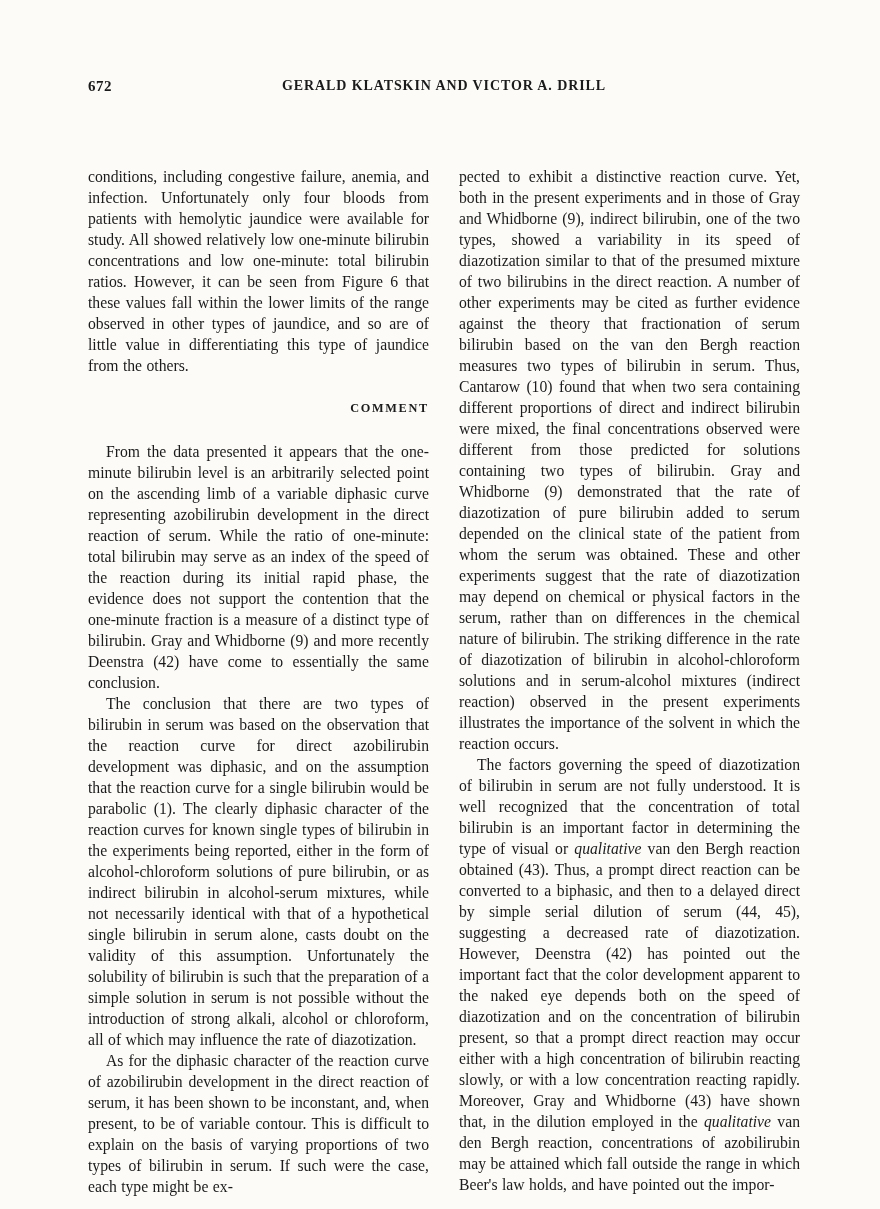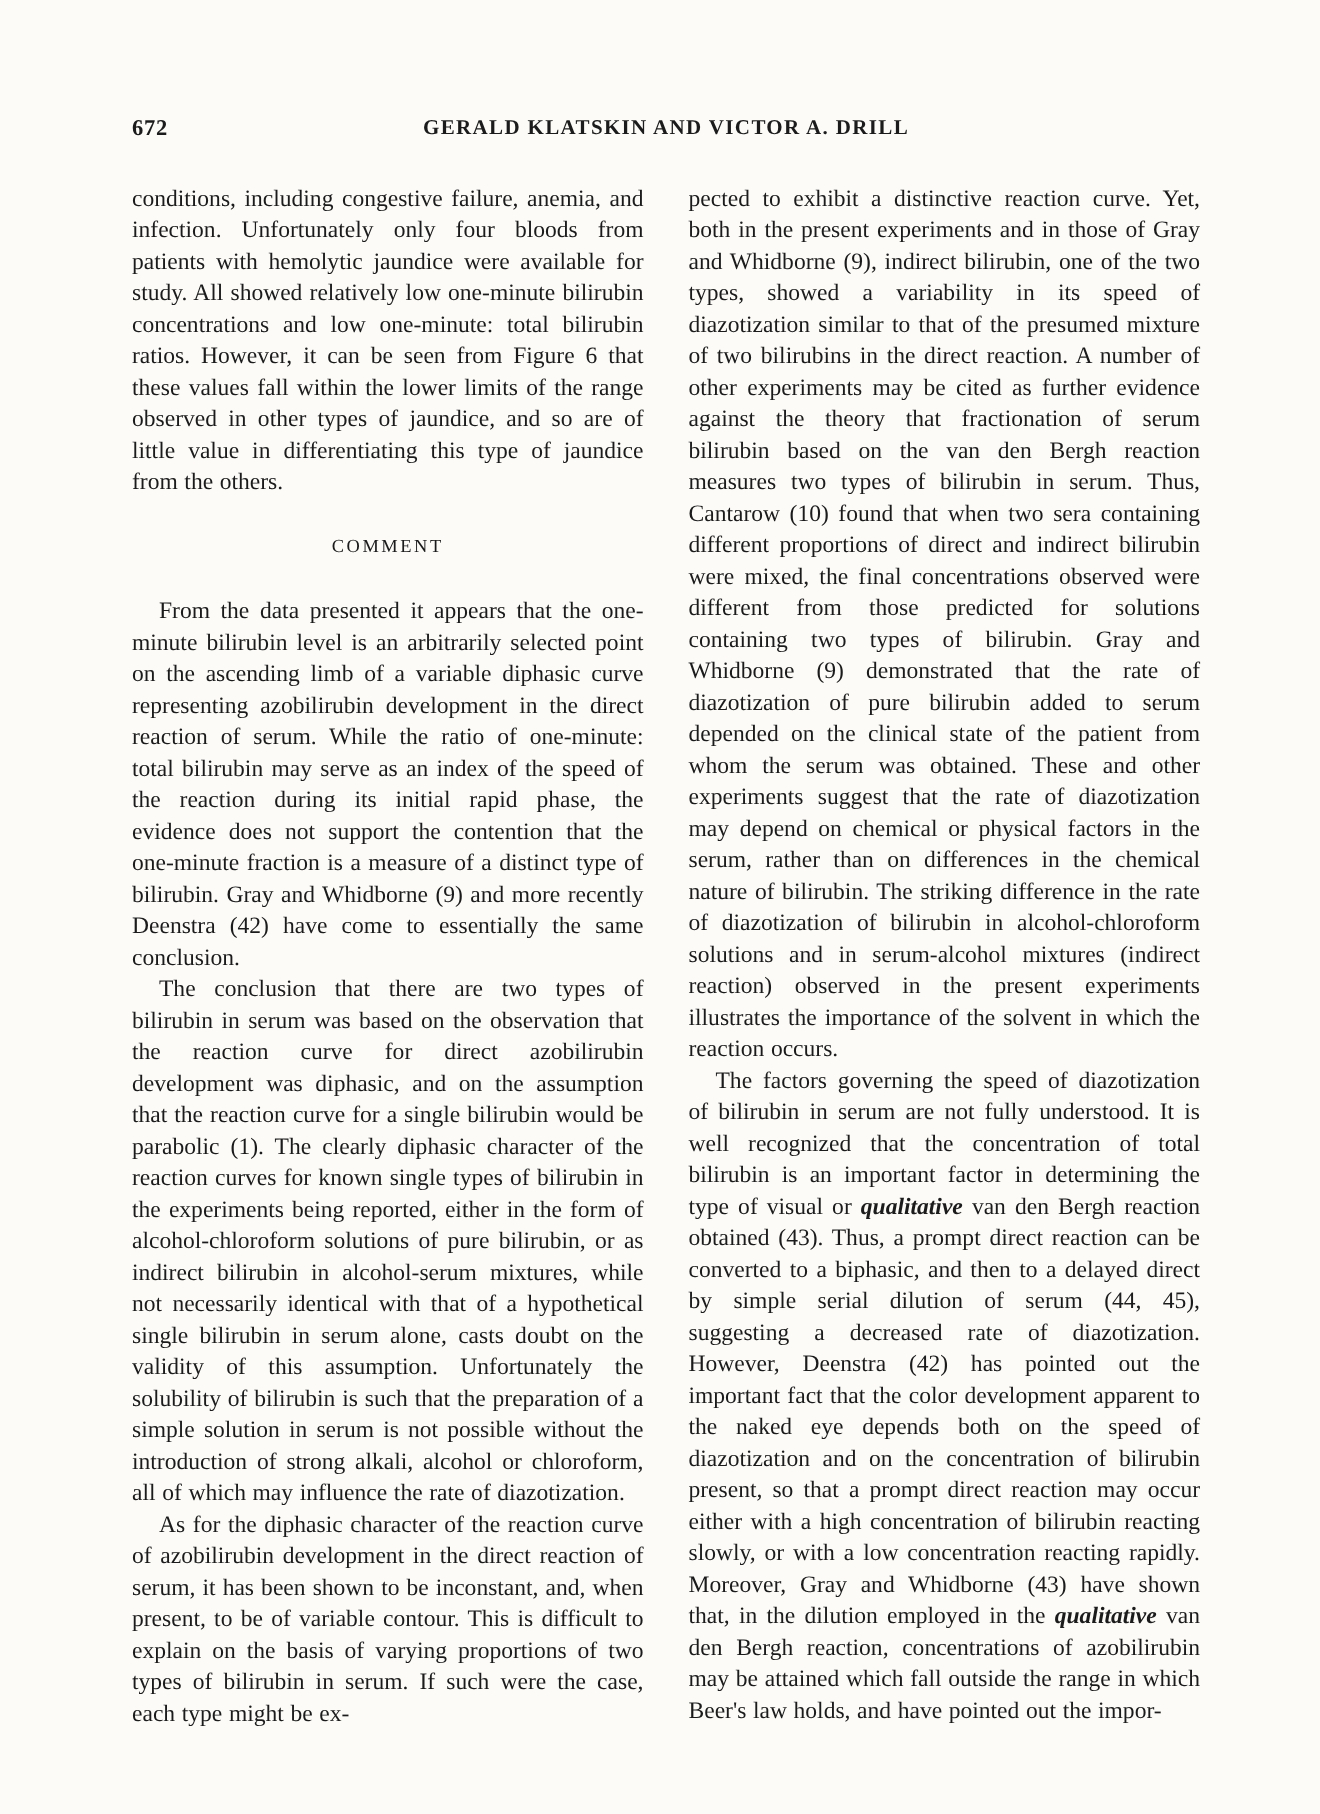--- a/index.html
+++ b/index.html
@@ -43,39 +43,39 @@
   .columns {
     display: flex;
     gap: 30px;
   }
   .column {
     width: 350px;
     text-align: justify;
     font-size: 15.7px;
     line-height: 21px;
     word-spacing: 0.5px;
+    margin-top: 44px;
   }
   .column p {
     margin: 0;
     text-indent: 18px;
   }
   .column p.noindent {
     text-indent: 0;
   }
   .section-heading {
     font-size: 12.3px;
-    font-weight: normal;
+    font-weight: bold;
     letter-spacing: 1.7px;
-    text-align: center;
+    text-align: right;
     margin: 22px 0;
     text-indent: 0;
   }
   em {
     font-style: italic;
-    font-weight: bold;
   }
 </style>
 </head>
 <body>
 
 <div class="page">
 
   <div class="page-header">
     <span class="page-number">672</span>
     <span class="running-head">GERALD KLATSKIN AND VICTOR A. DRILL</span>

